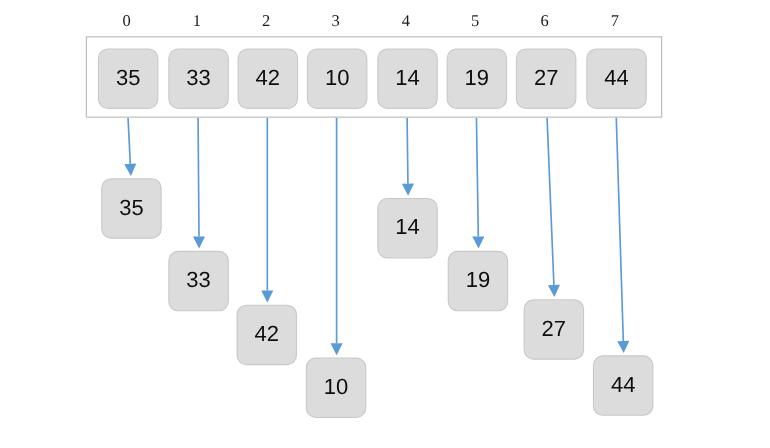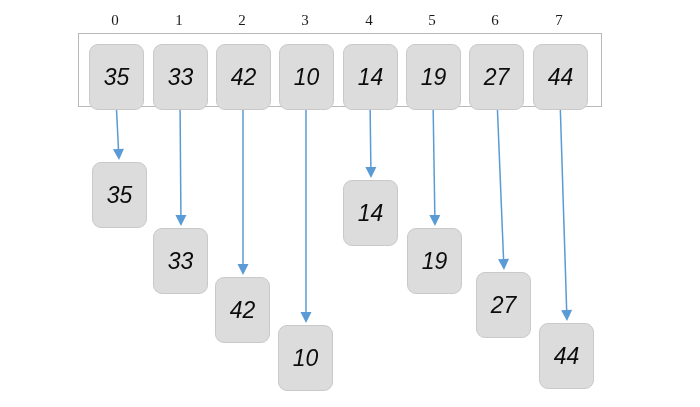--- a/index.html
+++ b/index.html
@@ -51,34 +51,33 @@
     height: 74px;
     border: 1.5px solid #b9b9b9;
     background: #ffffff;
     box-sizing: border-box;
     z-index: 2;
   }
   
   .value-box {
     position: absolute;
     width: 55px;
-    height: 66px;
+    height: 55px;
     background: #dcdcdc;
     border: 1px solid #c9c9c9;
     border-radius: 9px;
     box-sizing: border-box;
     display: flex;
     align-items: center;
     justify-content: center;
     font-family: "Liberation Sans", sans-serif;
-    font-size: 23px;
+    font-size: 20px;
     color: #0d0d0d;
     z-index: 3;
     user-select: none;
-    font-style: italic;
   }
   .value-box.in-array {
     z-index: 4;
   }
 </style>
 </head>
 <body>
 
 <div id="canvas">
 

